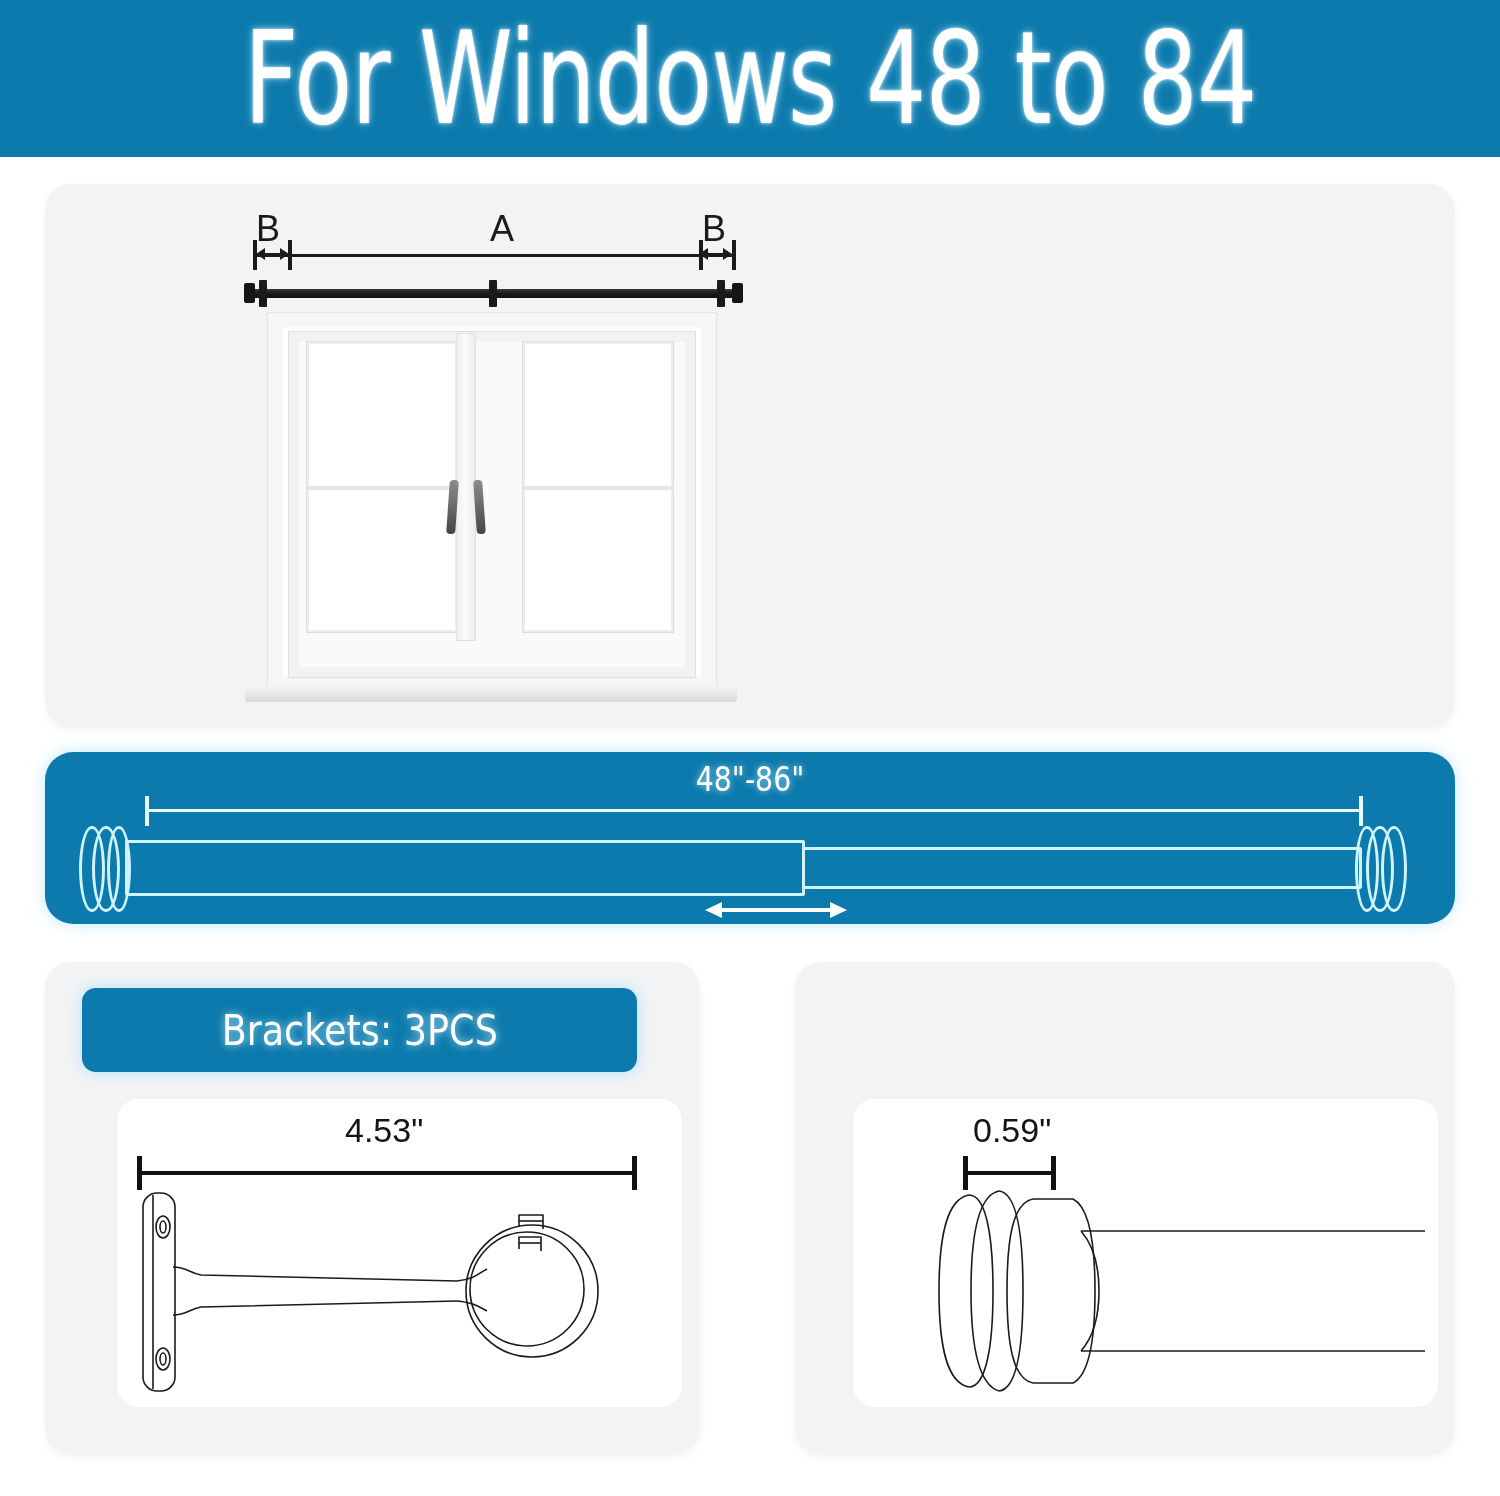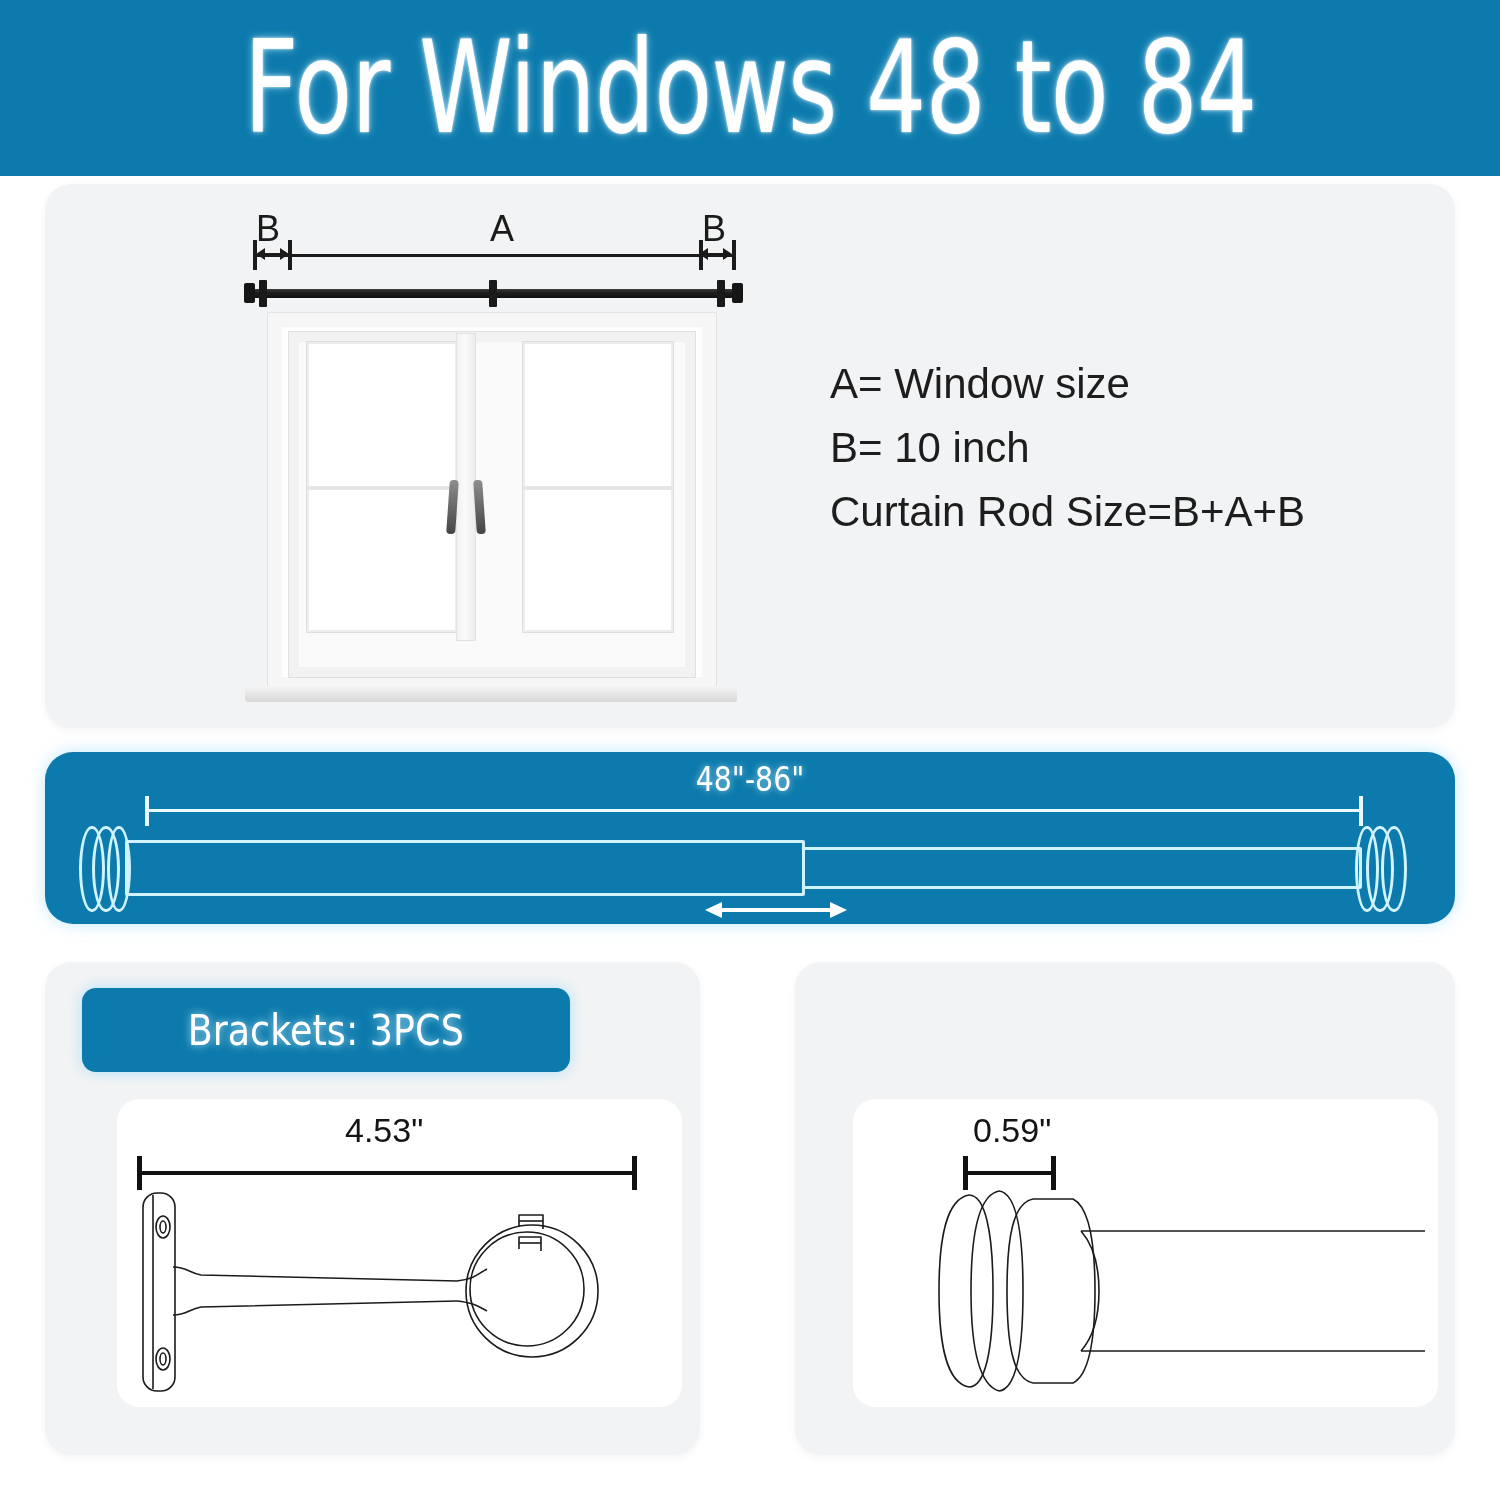--- a/index.html
+++ b/index.html
@@ -14,21 +14,21 @@
     position: relative;
     width: 1500px;
     height: 1496px;
     background: #ffffff;
   }
 
   
   .header-banner {
     position: absolute;
     left: 0; top: 0;
-    width: 1500px; height: 176px;
+    width: 1500px; height: 157px;
     background: #0C7AAC;
     display: flex;
     align-items: center;
     justify-content: center;
     overflow: hidden;
   }
   .header-title {
     color: #ffffff;
     font-size: 128px;
     line-height: 1;
@@ -256,21 +256,21 @@
     display: flex; align-items: center; justify-content: center;
   }
   .badge-text {
     color: #ffffff;
     font-size: 42px;
     font-family: "DejaVu Sans", sans-serif;
     transform: scaleX(0.87);
     white-space: nowrap;
     text-shadow: 0 0 9px rgba(205,242,255,0.85);
   }
-  #brackets-badge { left: 37px; top: 26px; width: 488px; height: 84px; }
+  #brackets-badge { left: 37px; top: 26px; width: 555px; height: 84px; }
   #finials-badge  { left: 75px; top: 26px; width: 540px; height: 84px; }
 
   #brackets-card { left: 72px; top: 137px; width: 565px; height: 308px; }
   #finials-card  { left: 58px; top: 137px; width: 585px; height: 308px; }
 
   .meas-label {
     position: absolute;
     font-size: 34px; color: #141414;
     font-family: "Liberation Sans", sans-serif;
     white-space: nowrap;
@@ -329,25 +329,20 @@
         <div class="win-sash right"></div>
         <div class="win-muntin left"></div>
         <div class="win-muntin right"></div>
         <div class="win-mullion"></div>
         <div class="win-handle h-left"></div>
         <div class="win-handle h-right"></div>
         <div class="win-sill"></div>
       </div>
     </div>
 
-    <div class="legend-text">
-      <div class="legend-line">A= Window size</div>
-      <div class="legend-line">B= 10 inch</div>
-      <div class="legend-line">Curtain Rod Size=B+A+B</div>
-    </div>
   </div>
 
   <div id="rod-panel">
     <div class="rodp-label">48"-86"</div>
 
     <div class="rodp-dimline"></div>
     <div class="rodp-dimtick left"></div>
     <div class="rodp-dimtick right"></div>
 
     <div class="rodp-tube left-tube"></div>

